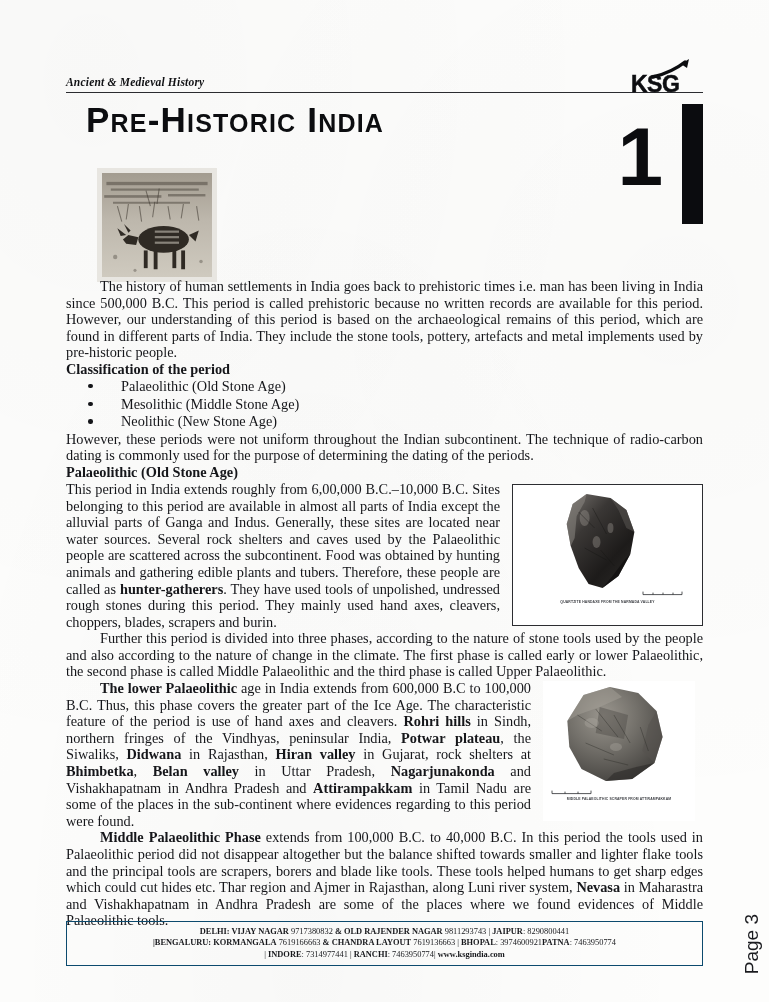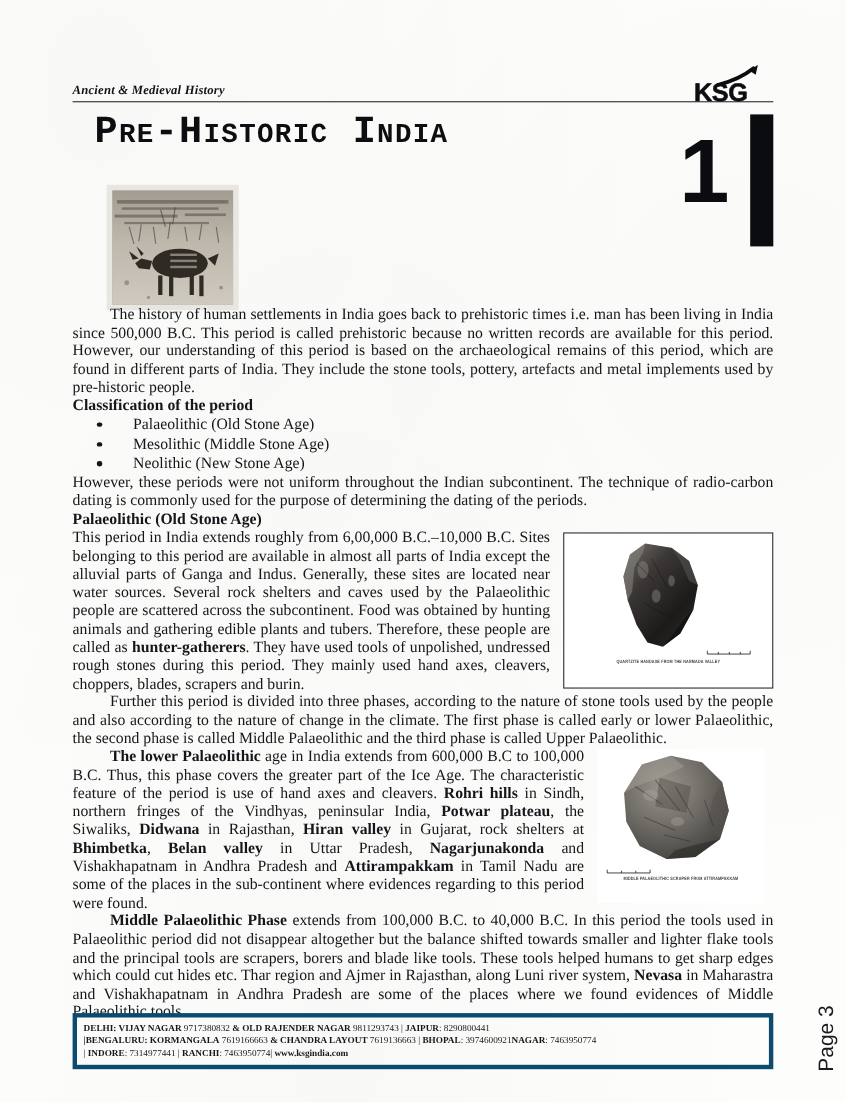--- a/index.html
+++ b/index.html
@@ -88,21 +88,21 @@
 
   
   .title-row {
     position: relative;
     height: 56px;
   }
   .chapter-title {
     position: absolute;
     left: 20px;
     top: 6px;
-    font-family: Liberation Mono, monospace;
+    font-family: Liberation Sans, sans-serif;
     font-weight: bold;
     font-size: 35px;
     font-variant: small-caps;
     letter-spacing: 1.2px;
     color: #0c0d10;
     white-space: nowrap;
   }
   .chapter-num {
     position: absolute;
     right: 40px;
@@ -246,24 +246,24 @@
     transform-origin: right bottom;
     white-space: nowrap;
   }
 
   
   .footer-box {
     position: absolute;
     left: 66px;
     top: 921px;
     width: 637px;
-    border: 4px solid #0c4a6e;
+    border: 1px solid #0c4a6e;
     padding: 4px 6px 5px;
     box-sizing: border-box;
-    text-align: left;
+    text-align: center;
     font-family: "Liberation Serif", "DejaVu Serif", serif;
     font-size: 8.4px;
     line-height: 11.4px;
     color: #17181c;
   }
   .footer-box .b { font-weight: bold; }
   .footer-line { white-space: nowrap; }
 </style>
 </head>
 <body>
@@ -442,16 +442,16 @@
 
       <p class="indent"><b>Middle Palaeolithic Phase</b><span> extends from 100,000 B.C. to 40,000 B.C. In this period the tools used in Palaeolithic period did not disappear altogether but the balance shifted towards smaller and lighter flake tools and the principal tools are scrapers, borers and blade like tools. These tools helped humans to get sharp edges which could cut hides etc. Thar region and Ajmer in Rajasthan, along Luni river system, </span><b>Nevasa</b><span> in Maharastra and Vishakhapatnam in Andhra Pradesh are some of the places where we found evidences of Middle Palaeolithic tools.</span></p>
 
     </div>
   </div>
 
   <div class="page-num">Page 3</div>
 
   <div class="footer-box">
     <div class="footer-line"><span class="b">DELHI: VIJAY NAGAR</span><span> 9717380832 </span><span class="b">&amp; OLD RAJENDER NAGAR</span><span> 9811293743 | </span><span class="b">JAIPUR</span><span>: 8290800441</span></div>
-    <div class="footer-line"><span class="b">|BENGALURU: KORMANGALA</span><span> 7619166663 </span><span class="b">&amp; CHANDRA LAYOUT</span><span> 7619136663 | </span><span class="b">BHOPAL</span><span>: 3974600921</span><span class="b">NAGAR</span><span>: 7463950774</span></div>
+    <div class="footer-line"><span class="b">|BENGALURU: KORMANGALA</span><span> 7619166663 </span><span class="b">&amp; CHANDRA LAYOUT</span><span> 7619136663 | </span><span class="b">BHOPAL</span><span>: 3974600921</span><span class="b">PATNA</span><span>: 7463950774</span></div>
     <div class="footer-line"><span>| </span><span class="b">INDORE</span><span>: 7314977441 | </span><span class="b">RANCHI</span><span>: 7463950774| </span><span class="b">www.ksgindia.com</span></div>
   </div>
 </div>
 
 </body></html>

